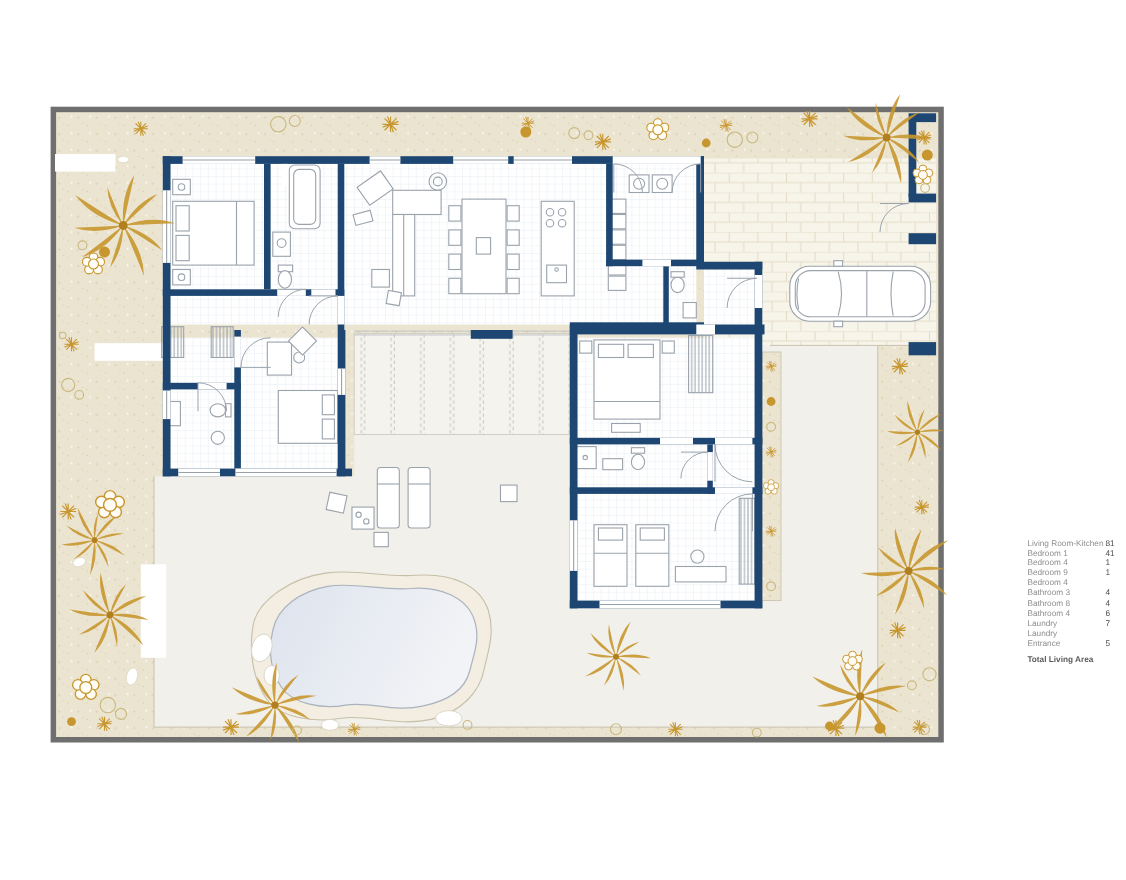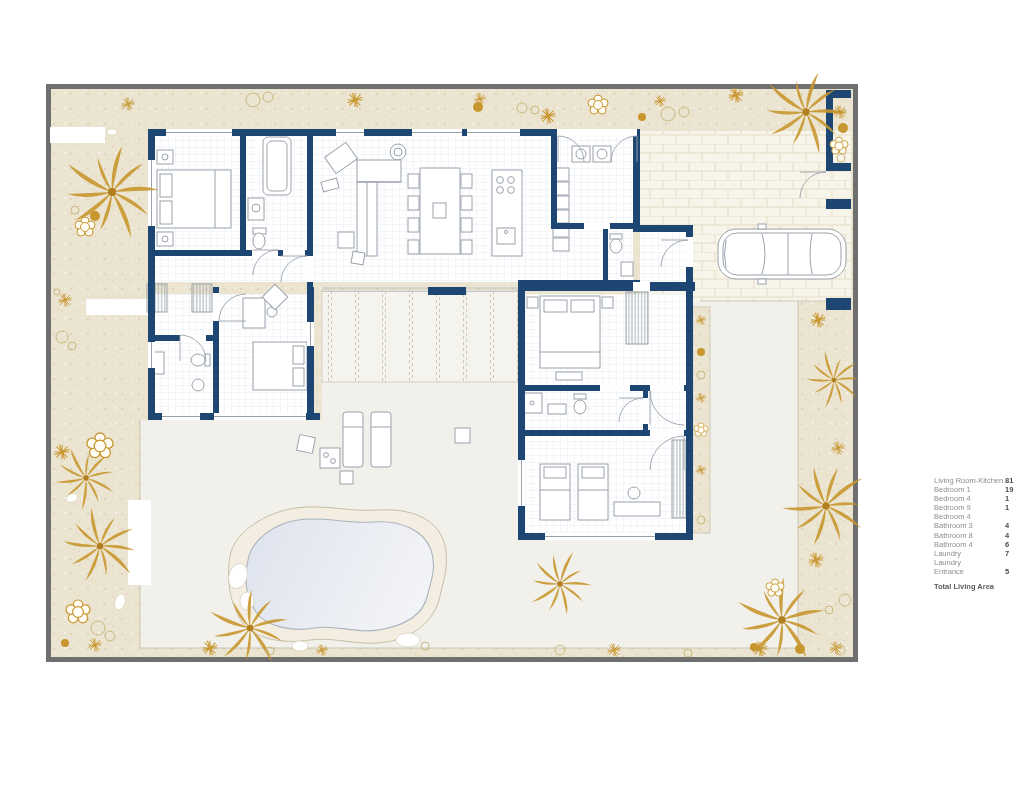--- a/index.html
+++ b/index.html
@@ -1,24 +1,24 @@
 <!DOCTYPE html>
 <html><head>
 <meta charset="utf-8">
 <style>
   html,body{margin:0;padding:0;background:#fff;}
   body{width:1024px;height:800px;overflow:hidden;position:relative;
        font-family:"Liberation Sans", sans-serif;}
-  .stage{position:absolute;left:0;top:0;width:1024px;height:576px;}
+  .stage{position:absolute;left:0;top:13px;width:1024px;height:576px;}
   svg{position:absolute;left:0;top:0;}
   .legend{position:absolute;left:934px;top:476px;width:120px;font-size:7.5px;
           color:#8e8e8e;line-height:9.1px;white-space:nowrap;}
   .legend .row{position:relative;height:9.1px;}
   .legend .lbl{display:inline-block;}
-  .legend .val{position:absolute;left:71px;top:0;color:#4c4c4c;font-weight:bold;}
+  .legend .val{position:absolute;left:71px;top:0;color:#4c4c4c;font-weight:normal;}
   .legend .total{margin-top:6px;color:#5a5a5a;font-weight:bold;}
   .legend .total .val{color:#3c3c3c;margin-left:20px;}
 </style>
 </head>
 <body>
 
 <div class="stage">
 <svg width="1024" height="800" viewBox="0 0 1024 800">
   <defs>
     <pattern id="grid" width="7" height="7" patternUnits="userSpaceOnUse">
@@ -449,21 +449,21 @@
     <g fill="#ffffff" stroke="#ddd5c2" stroke-width="0.7">
       <ellipse cx="72" cy="498" rx="6" ry="4" transform="rotate(-20 72 498)"></ellipse>
       <ellipse cx="120" cy="602" rx="5" ry="8" transform="rotate(15 120 602)"></ellipse>
       <ellipse cx="112" cy="132" rx="5" ry="3"></ellipse>
     </g>
   </g>
 </svg>
 
 <div class="legend">
   <div class="row"><span class="lbl">Living Room-Kitchen</span><span class="val">81</span></div>
-  <div class="row"><span class="lbl">Bedroom 1</span><span class="val">19</span></div>
+  <div class="row"><span class="lbl">Bedroom 1</span><span class="val">41</span></div>
   <div class="row"><span class="lbl">Bedroom 4</span><span class="val">1</span></div>
   <div class="row"><span class="lbl">Bedroom 9</span><span class="val">1</span></div>
   <div class="row"><span class="lbl">Bedroom 4</span><span class="val"></span></div>
   <div class="row"><span class="lbl">Bathroom 3</span><span class="val">4</span></div>
   <div class="row"><span class="lbl">Bathroom 8</span><span class="val">4</span></div>
   <div class="row"><span class="lbl">Bathroom 4</span><span class="val">6</span></div>
   <div class="row"><span class="lbl">Laundry</span><span class="val">7</span></div>
   <div class="row"><span class="lbl">Laundry</span><span class="val"></span></div>
   <div class="row"><span class="lbl">Entrance</span><span class="val">5</span></div>
   <div class="row total"><span class="lbl">Total Living Area</span><span class="val">12</span></div>

